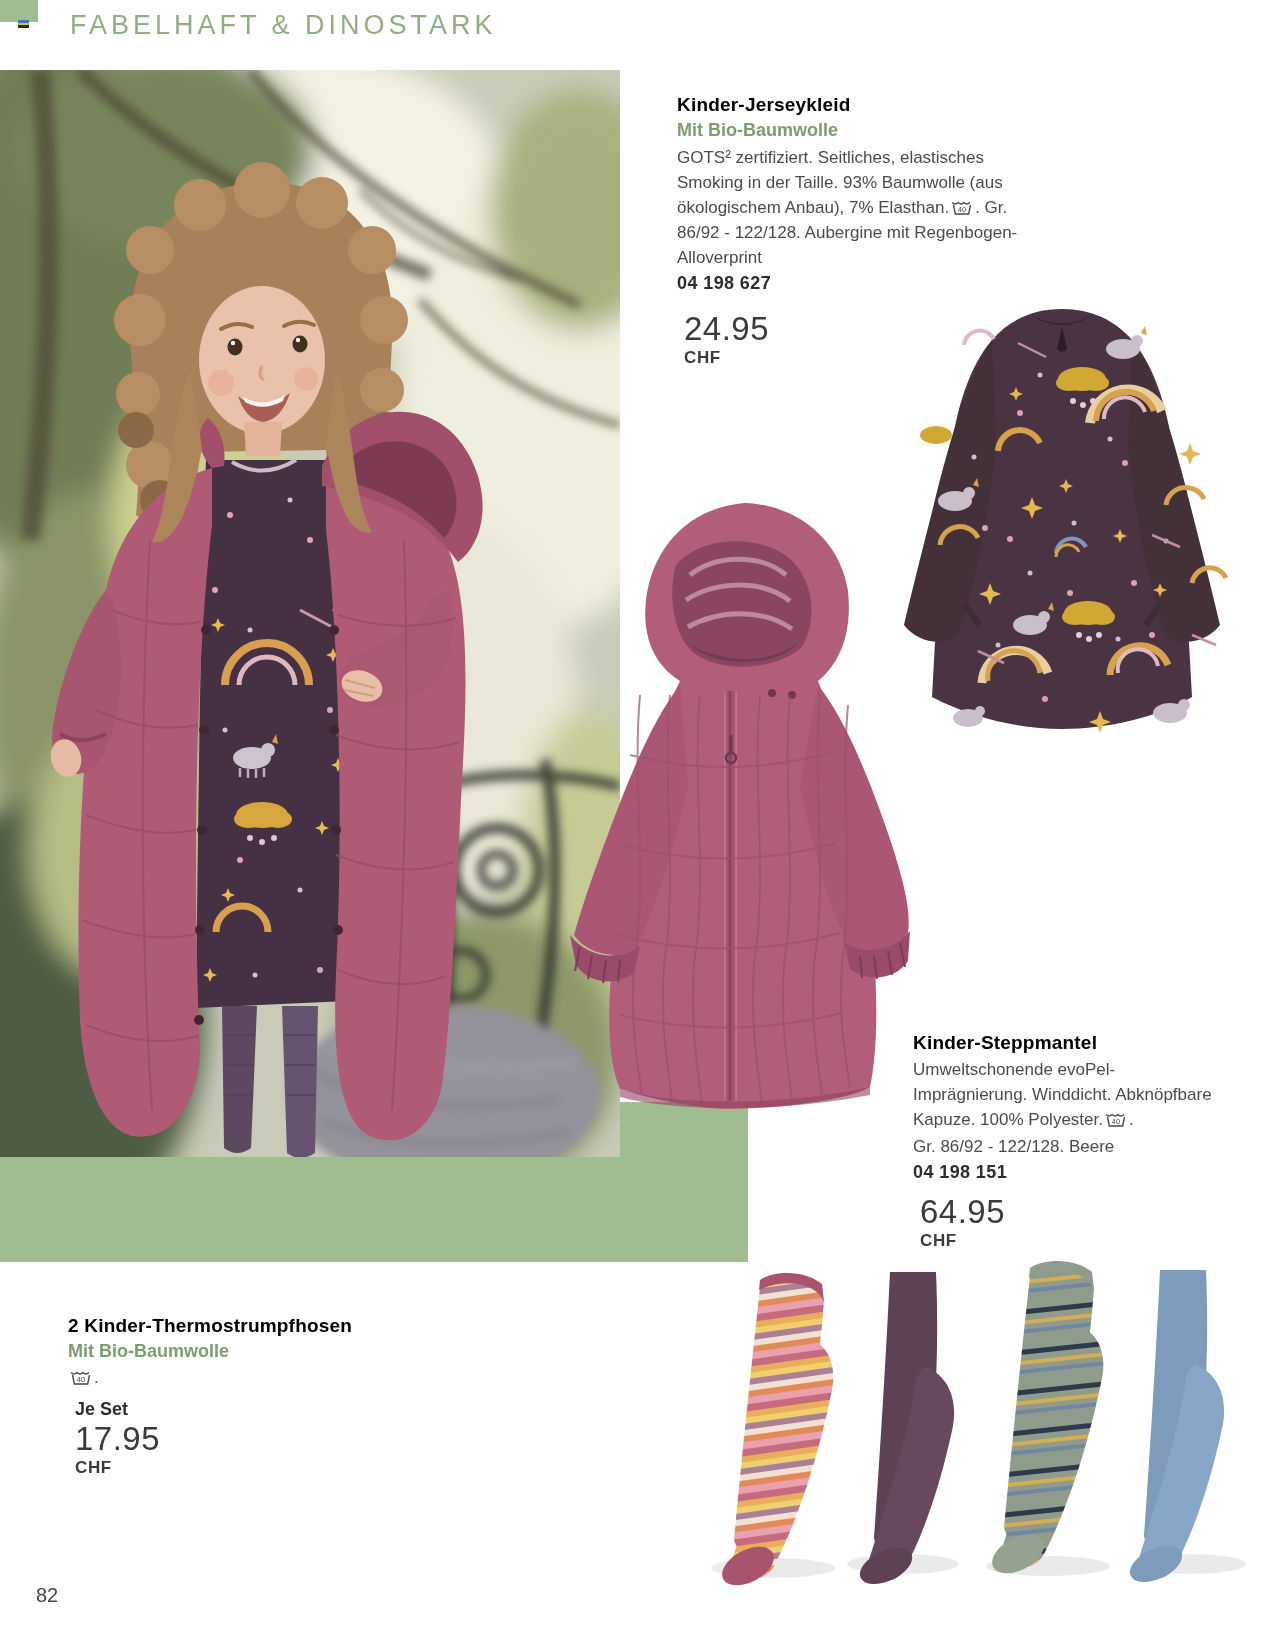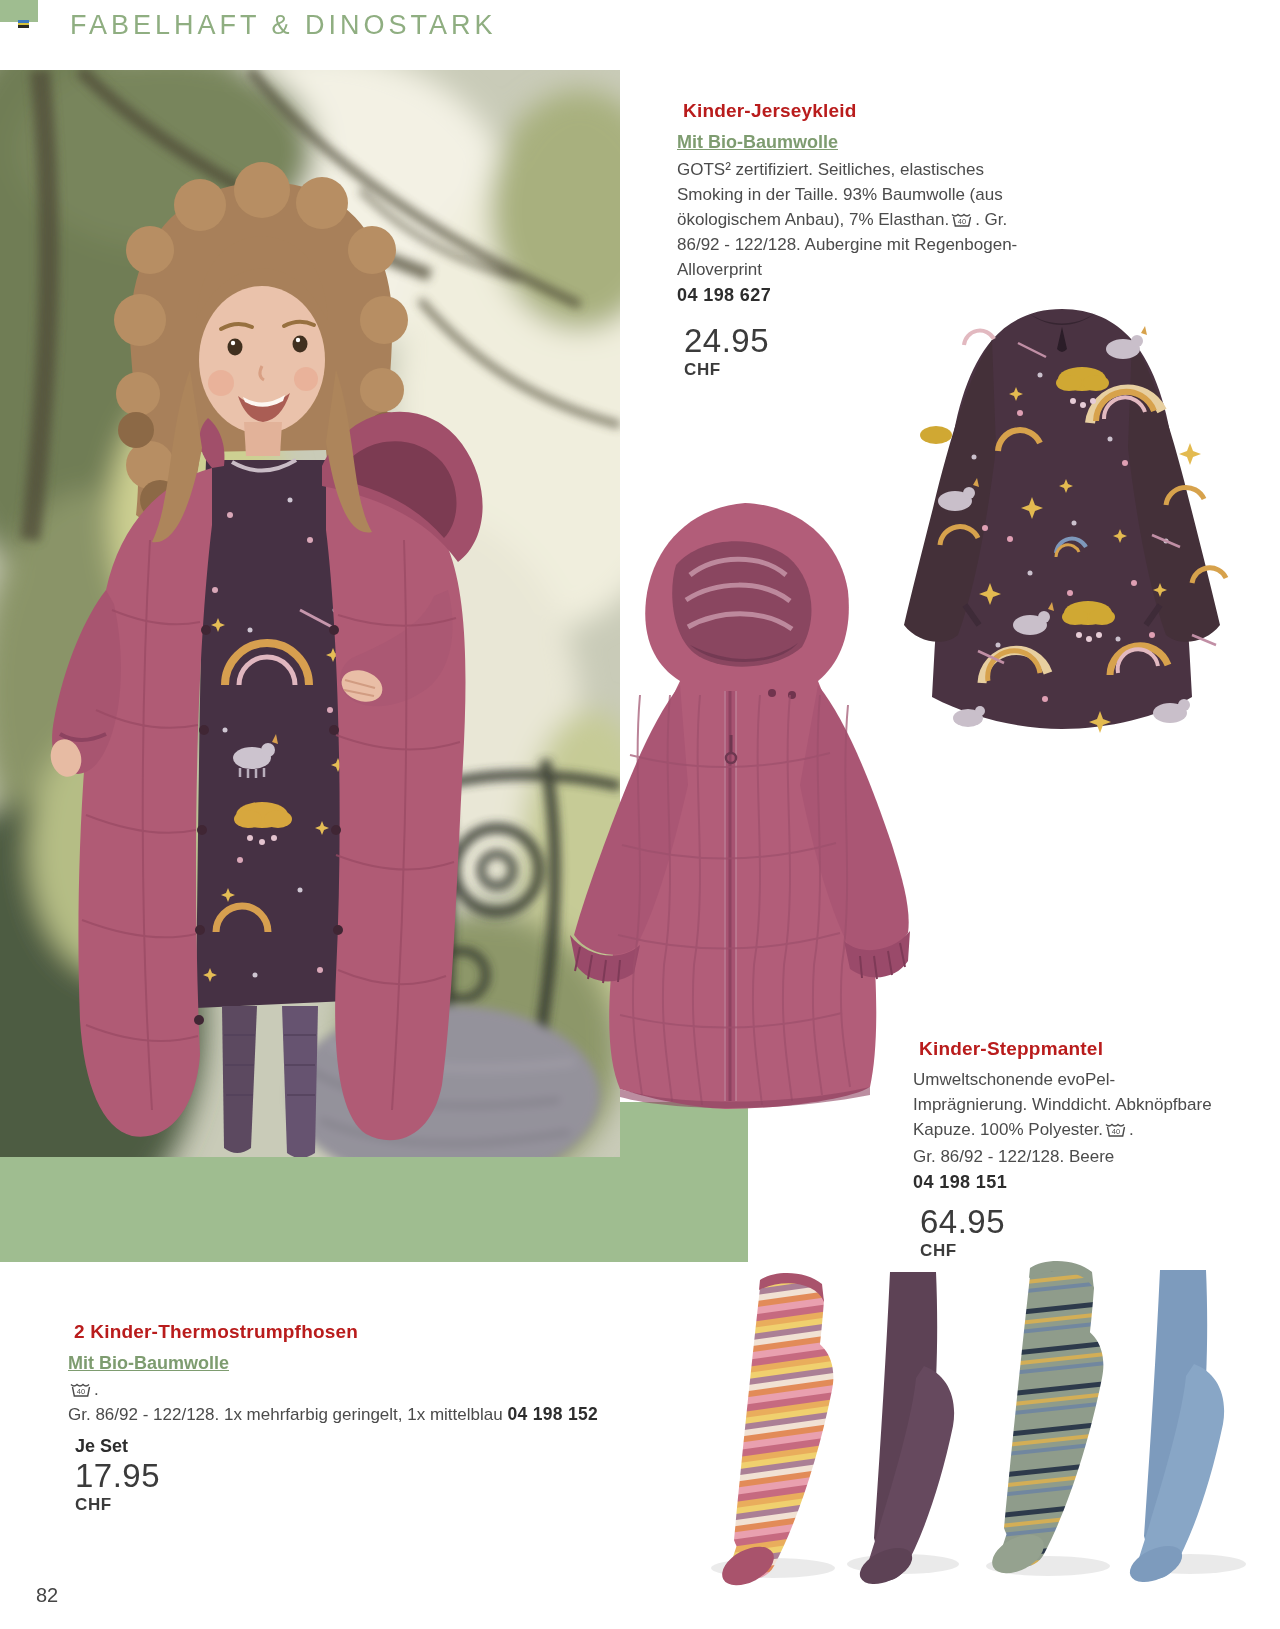--- a/index.html
+++ b/index.html
@@ -16,22 +16,22 @@
   .green-block{position:absolute;left:0;top:70px;width:748px;height:1192px;background:var(--block-green,#9fbd90);}
   .photo{position:absolute;left:0;top:70px;width:620px;height:1087px;overflow:hidden;}
   .white-cover{position:absolute;left:620px;top:70px;width:292px;height:1032px;background:#fff;}
   .shot{position:absolute;}
   .shot-coat{left:540px;top:495px;width:375px;height:617px;}
   .shot-dress{left:870px;top:283px;width:385px;height:465px;}
   .shot-tights{left:698px;top:1246px;width:560px;height:345px;}
   svg{display:block;}
   
   .pinfo{position:absolute;}
-  .pinfo h2{margin:6px;font-size:19px;line-height:25px;font-weight:bold;color:#b91c1c;letter-spacing:.2px;}
-  .pinfo h3{margin:0;font-size:18px;line-height:26px;font-weight:bold;color:var(--accent-green,#7e9c70);text-decoration:underline;}
+  .pinfo h2{margin:0;font-size:19px;line-height:25px;font-weight:bold;color:#000000;letter-spacing:.2px;}
+  .pinfo h3{margin:0;font-size:18px;line-height:26px;font-weight:bold;color:var(--accent-green,#7e9c70);}
   .pinfo .desc{margin:2px 0 0 0;font-size:17px;line-height:25px;color:#4b4b4b;}
   .pinfo .art{font-size:18px;font-weight:bold;color:#2d2d2d;letter-spacing:.4px;margin-top:3px;}
   .price-row{display:flex;align-items:baseline;flex-direction:column;}
   .price-amount{font-size:33px;color:#3b3b3b;letter-spacing:.5px;}
   .price-cur{font-size:17px;font-weight:bold;color:#3b3b3b;letter-spacing:.6px;margin-left:7px;}
   .price-label{font-size:18px;font-weight:bold;color:#2d2d2d;margin-right:12px;text-align:right;}
   .p1{left:677px;top:92px;width:345px;}
   .p1 .price-row{margin-top:16px;}
   .p2{left:913px;top:1030px;width:302px;}
   .p2 .price-row{margin-top:10px;}
@@ -463,21 +463,20 @@
   </section>
 
   <section class="pinfo p3">
     <h2>2 Kinder-Thermostrumpfhosen</h2>
     <h3>Mit Bio-Baumwolle</h3>
     <p class="desc"><svg class="wash-icon" viewBox="0 0 22 18" width="22" height="18">
           <path d="M1,4.5 C3,6.5 5,6.5 7,4.5 C9,6.5 11,6.5 13,4.5 C15,6.5 17,6.5 19,4.5" fill="none" stroke="#4a4a4a" stroke-width="1.4"></path>
           <path d="M2.5,7 L4.3,16 L17.7,16 L19.5,7" fill="none" stroke="#4a4a4a" stroke-width="1.4"></path>
           <text x="11" y="14" text-anchor="middle" font-size="7.5" fill="#4a4a4a">40</text>
         </svg><span>.</span></p>
-    <div class="variant"><span>Gr. 86/92 - 122/128. 1x mehrfarbig geringelt, 1x mittelblau </span><b>04 198 152</b></div>
     <div class="price-row">
       <span class="price-label">Je Set</span>
       <span class="price-amount">17.95</span>
       <span class="price-cur">CHF</span>
     </div>
   </section>
 
   <div class="pageno">82</div>
 
 </div>

